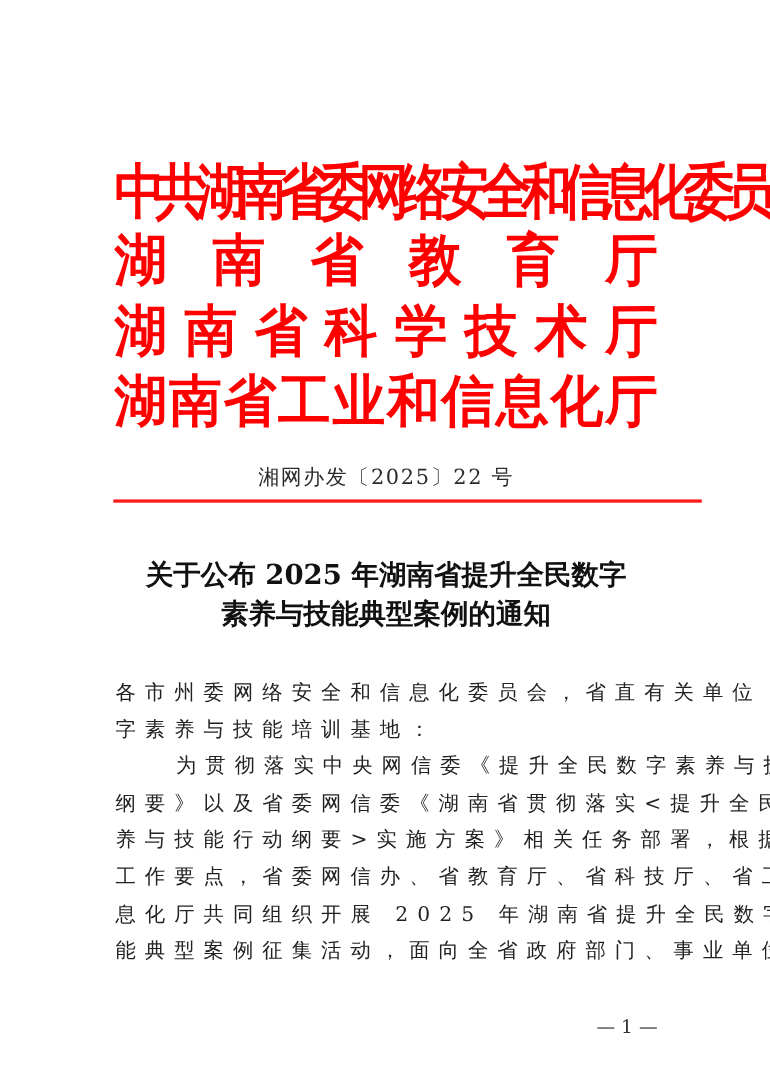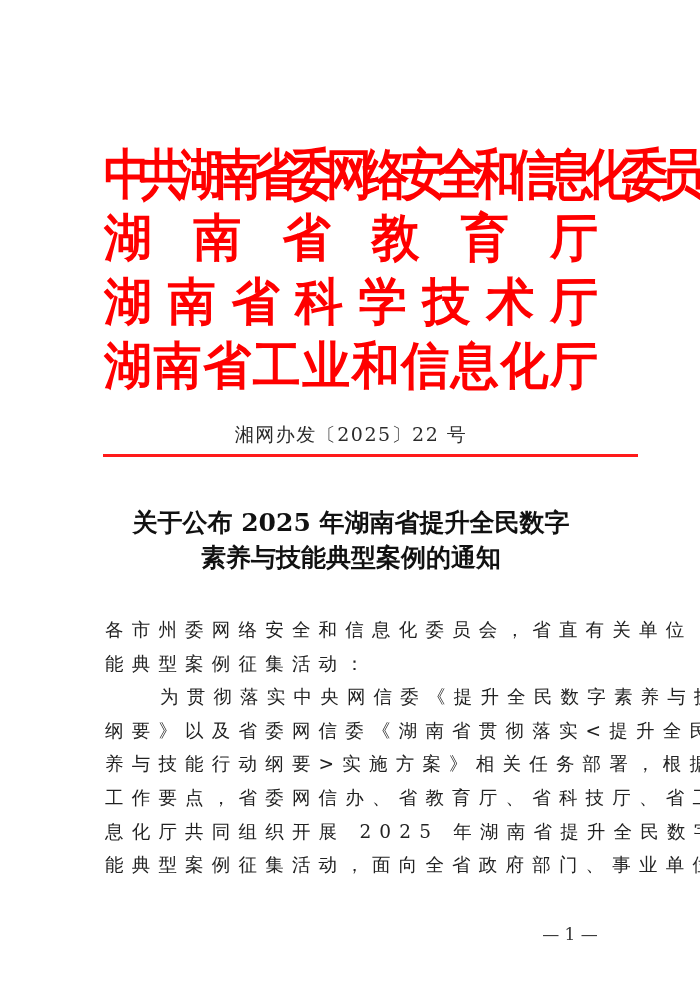--- a/index.html
+++ b/index.html
@@ -167,21 +167,21 @@
   </div>
 
   <div class="doc-number">湘网办发〔2025〕22 号</div>
   <div class="red-rule"></div>
 
   <div class="doc-title title-line-1">关于公布 2025 年湖南省提升全民数字</div>
   <div class="doc-title title-line-2">素养与技能典型案例的通知</div>
 
   <div class="body-text">
     <span class="body-line">各市州委网络安全和信息化委员会，省直有关单位，全民数</span>
-    <span class="body-line">能典型案例征集活动：</span>
+    <span class="body-line">字素养与技能培训基地：</span>
     <span class="body-line indent">为贯彻落实中央网信委《提升全民数字素养与技能行动</span>
     <span class="body-line">纲要》以及省委网信委《湖南省贯彻落实&lt;提升全民数字素</span>
     <span class="body-line">养与技能行动纲要&gt;实施方案》相关任务部署，根据 2025 年</span>
     <span class="body-line">工作要点，省委网信办、省教育厅、省科技厅、省工业和信</span>
     <span class="body-line">息化厅共同组织开展 2025 年湖南省提升全民数字素养与技</span>
     <span class="body-line">能典型案例征集活动，面向全省政府部门、事业单位、各类</span>
   </div>
 
   <div class="page-number">— 1 —</div>
 

